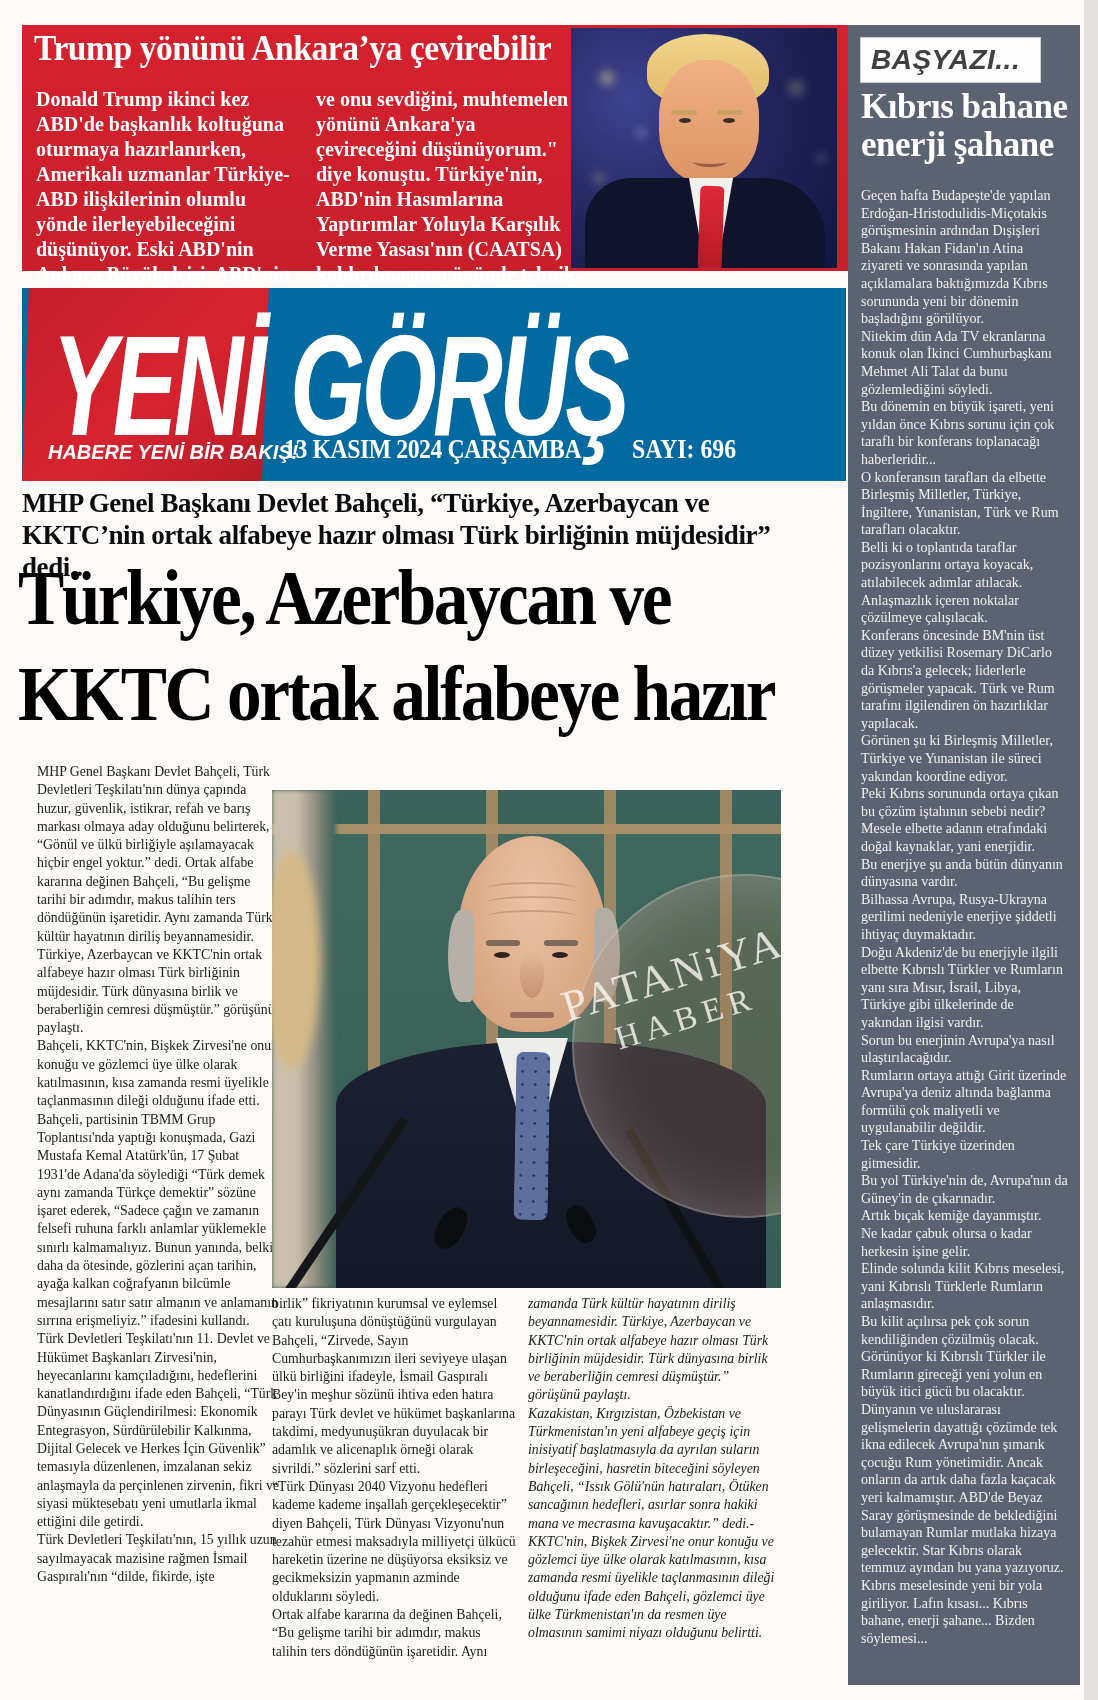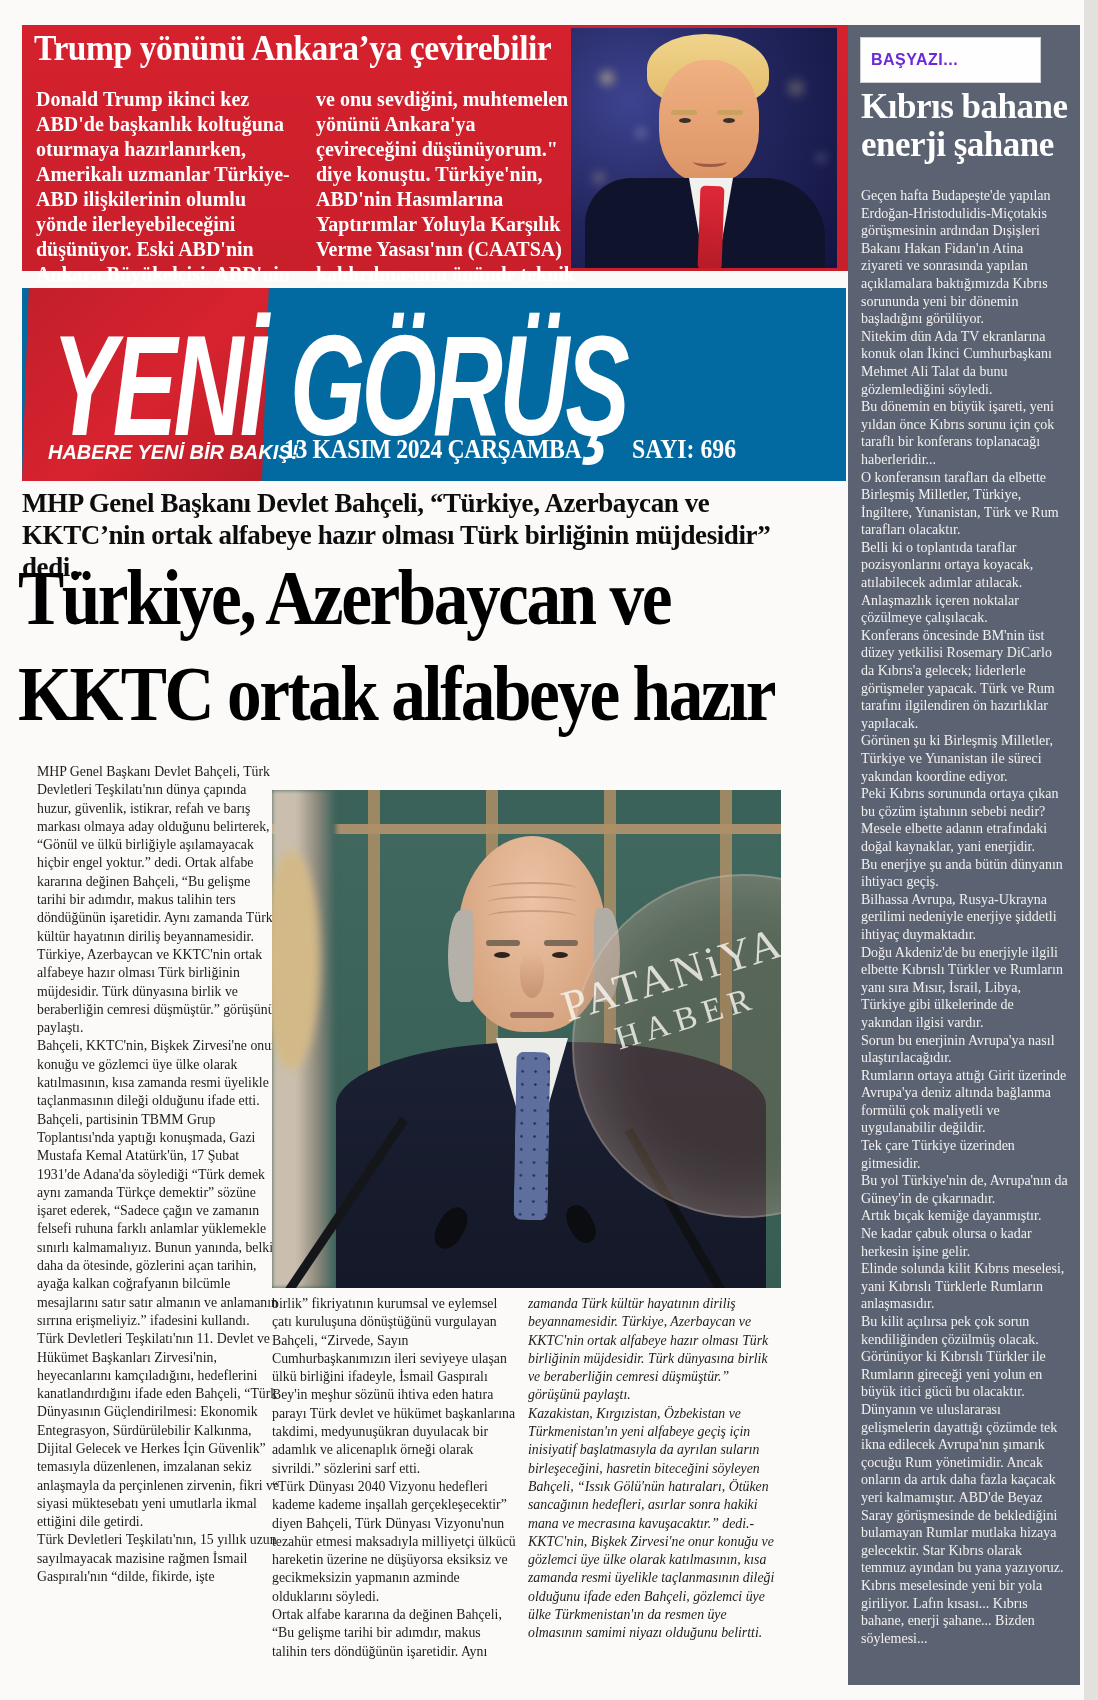--- a/index.html
+++ b/index.html
@@ -74,21 +74,21 @@
   .mic-head1{position:absolute;left:166px;bottom:38px;width:26px;height:44px;background:#0c0d10;border-radius:45%;transform:rotate(30deg);}
   .mic-head2{position:absolute;right:188px;bottom:44px;width:24px;height:40px;background:#0c0d10;border-radius:45%;transform:rotate(-28deg);}
   .wm-circle{position:absolute;left:300px;top:84px;width:340px;height:340px;border-radius:50%;background:rgba(150,108,78,.30);border:2px solid rgba(255,255,255,.28);box-shadow:inset 0 0 70px rgba(255,255,255,.22);}
   .wm-text{position:absolute;left:292px;top:158px;transform:rotate(-17deg);color:rgba(248,246,240,.82);text-align:center;}
   .wm-l1{font-size:44px;letter-spacing:3px;}
   .wm-l2{font-size:33px;letter-spacing:7px;margin-top:2px;}
 
   
   .sidebar{position:absolute;left:848px;top:25px;width:232px;height:1660px;background:#5b6272;overflow:hidden;}
   .label-box{margin:13px 40px 6px 13px;background:#fefefe;height:44px;display:flex;align-items:center;padding-left:10px;box-shadow:0 0 0 1px #cfd0d2;}
-  .label-box span{font-family:"Liberation Sans",sans-serif;font-weight:bold;font-size:16px;color:#6d28d9;letter-spacing:0.5px;}
+  .label-box span{font-family:"Liberation Sans",sans-serif;font-weight:bold;font-size:28px;color:#404040;letter-spacing:0.5px;font-style:italic;}
   .side-title{margin:6px 0 4px 13px;color:#fff;font-weight:bold;font-size:35px;line-height:38px;letter-spacing:-0.5px;}
   .side-body{margin:23px 12px 0 13px;color:#f2f1ee;font-size:14px;line-height:17.6px;}
   .side-body p{margin:0;}
 </style>
 </head>
 <body>
 
 <div class="page">
 
   <section class="topbox">
@@ -188,21 +188,21 @@
         <p>Geçen hafta Budapeşte'de yapılan Erdoğan-Hristodulidis-Miçotakis görüşmesinin ardından Dışişleri Bakanı Hakan Fidan'ın Atina ziyareti ve sonrasında yapılan açıklamalara baktığımızda Kıbrıs sorununda yeni bir dönemin başladığını görülüyor.</p>
         <p>Nitekim dün Ada TV ekranlarına konuk olan İkinci Cumhurbaşkanı Mehmet Ali Talat da bunu gözlemlediğini söyledi.</p>
         <p>Bu dönemin en büyük işareti, yeni yıldan önce Kıbrıs sorunu için çok taraflı bir konferans toplanacağı haberleridir...</p>
         <p>O konferansın tarafları da elbette Birleşmiş Milletler, Türkiye, İngiltere, Yunanistan, Türk ve Rum tarafları olacaktır.</p>
         <p>Belli ki o toplantıda taraflar pozisyonlarını ortaya koyacak, atılabilecek adımlar atılacak.</p>
         <p>Anlaşmazlık içeren noktalar çözülmeye çalışılacak.</p>
         <p>Konferans öncesinde BM'nin üst düzey yetkilisi Rosemary DiCarlo da Kıbrıs'a gelecek; liderlerle görüşmeler yapacak. Türk ve Rum tarafını ilgilendiren ön hazırlıklar yapılacak.</p>
         <p>Görünen şu ki Birleşmiş Milletler, Türkiye ve Yunanistan ile süreci yakından koordine ediyor.</p>
         <p>Peki Kıbrıs sorununda ortaya çıkan bu çözüm iştahının sebebi nedir?</p>
         <p>Mesele elbette adanın etrafındaki doğal kaynaklar, yani enerjidir.</p>
-        <p>Bu enerjiye şu anda bütün dünyanın ihtiyacı geçiş.</p>
+        <p>Bu enerjiye şu anda bütün dünyanın dünyasına vardır.</p>
         <p>Bilhassa Avrupa, Rusya-Ukrayna gerilimi nedeniyle enerjiye şiddetli ihtiyaç duymaktadır.</p>
         <p>Doğu Akdeniz'de bu enerjiyle ilgili elbette Kıbrıslı Türkler ve Rumların yanı sıra Mısır, İsrail, Libya, Türkiye gibi ülkelerinde de yakından ilgisi vardır.</p>
         <p>Sorun bu enerjinin Avrupa'ya nasıl ulaştırılacağıdır.</p>
         <p>Rumların ortaya attığı Girit üzerinde Avrupa'ya deniz altında bağlanma formülü çok maliyetli ve uygulanabilir değildir.</p>
         <p>Tek çare Türkiye üzerinden gitmesidir.</p>
         <p>Bu yol Türkiye'nin de, Avrupa'nın da Güney'in de çıkarınadır.</p>
         <p>Artık bıçak kemiğe dayanmıştır.</p>
         <p>Ne kadar çabuk olursa o kadar herkesin işine gelir.</p>
         <p>Elinde solunda kilit Kıbrıs meselesi, yani Kıbrıslı Türklerle Rumların anlaşmasıdır.</p>
         <p>Bu kilit açılırsa pek çok sorun kendiliğinden çözülmüş olacak.</p>

